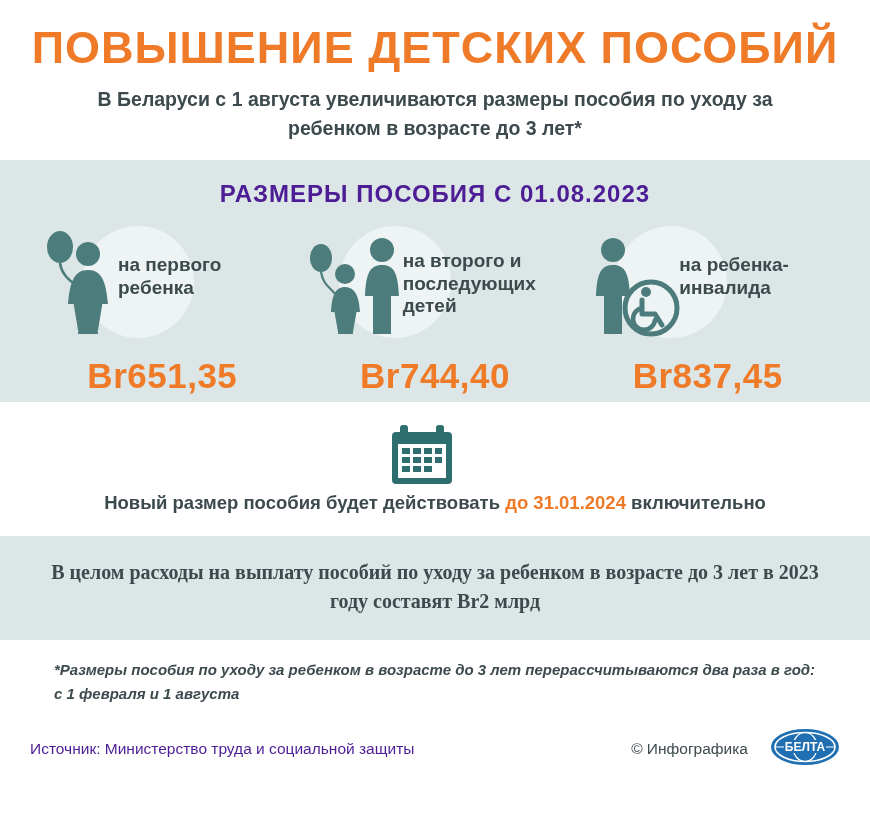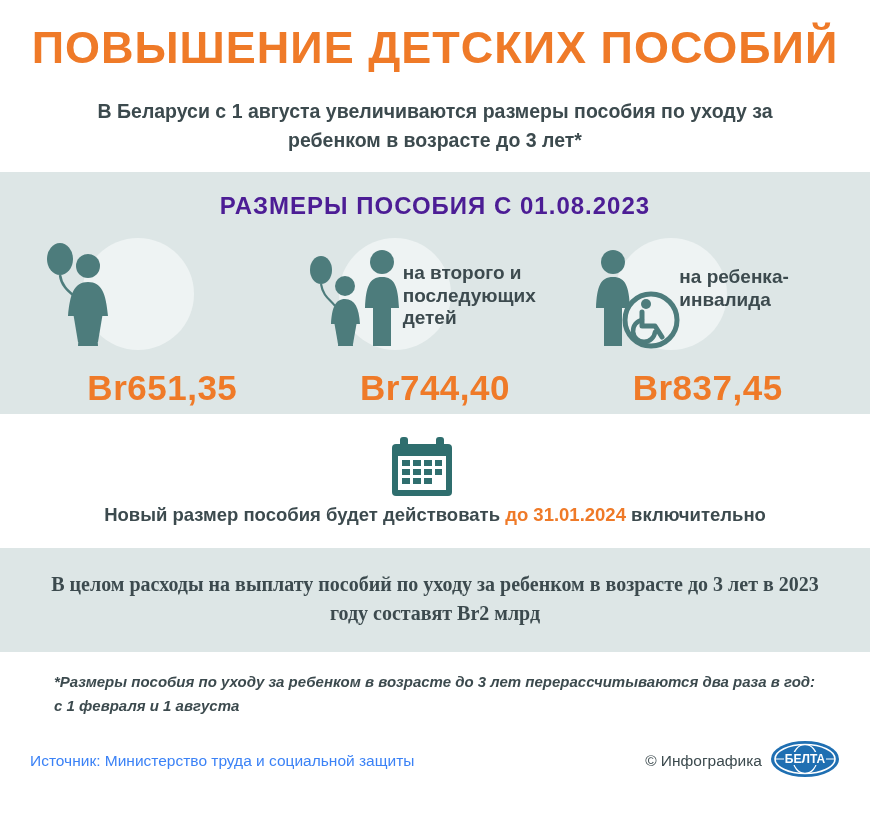--- a/index.html
+++ b/index.html
@@ -26,21 +26,21 @@
   .header {
     padding: 18px 20px 0 20px;
     text-align: center;
   }
   .main-title {
     font-size: 45px;
     font-weight: bold;
     letter-spacing: 1px;
     color: #ef7a28;
     line-height: 1.05;
-    margin: 6px 0 26px 0;
+    margin: 6px 0 14px 0;
     white-space: nowrap;
   }
   .subtitle {
     font-size: 19.5px;
     font-weight: bold;
     color: #3c4a4e;
     line-height: 1.45;
     max-width: 700px;
     margin: 0 auto 18px auto;
   }
@@ -167,26 +167,26 @@
   
   .source-row {
     display: flex;
     align-items: center;
     justify-content: space-between;
     padding: 22px 30px 0 30px;
     box-sizing: border-box;
   }
   .source-text {
     font-size: 15.5px;
-    color: #3b82f6;
+    color: #4c1d95;
   }
   .credit-wrap {
     display: flex;
     align-items: center;
-    gap: 8px;
+    gap: 22px;
   }
   .credit-text {
     font-size: 15.5px;
     color: #3c4a4e;
   }
 </style>
 </head>
 <body>
 
 <div class="page">
@@ -206,20 +206,21 @@
           <div class="blob"></div>
           <svg class="fig" width="90" height="118" viewBox="0 0 90 118">
 
             <ellipse cx="20" cy="17" rx="13" ry="16" fill="#4d7c7c"></ellipse>
             <path d="M20 33 C 22 48, 34 52, 40 60" stroke="#4d7c7c" stroke-width="2.5" fill="none"></path>
 
             <circle cx="48" cy="24" r="12" fill="#4d7c7c"></circle>
             <path d="M48 40 C 34 40, 30 52, 28 74 L 40 74 L 38 104 L 58 104 L 56 74 L 68 74 C 66 52, 62 40, 48 40 Z" fill="#4d7c7c"></path>
             <path d="M33 70 L 63 70 L 58 100 L 38 100 Z" fill="#4d7c7c"></path>
           </svg>
+          <div class="card-label">на первого ребенка</div>
         </div>
         <div class="amount">Br651,35</div>
       </div>
 
       <div class="card card2">
         <div class="card-top">
           <div class="blob"></div>
           <svg class="fig" width="110" height="118" viewBox="0 0 110 118">
 
             <ellipse cx="18" cy="28" rx="11" ry="14" fill="#4d7c7c"></ellipse>

